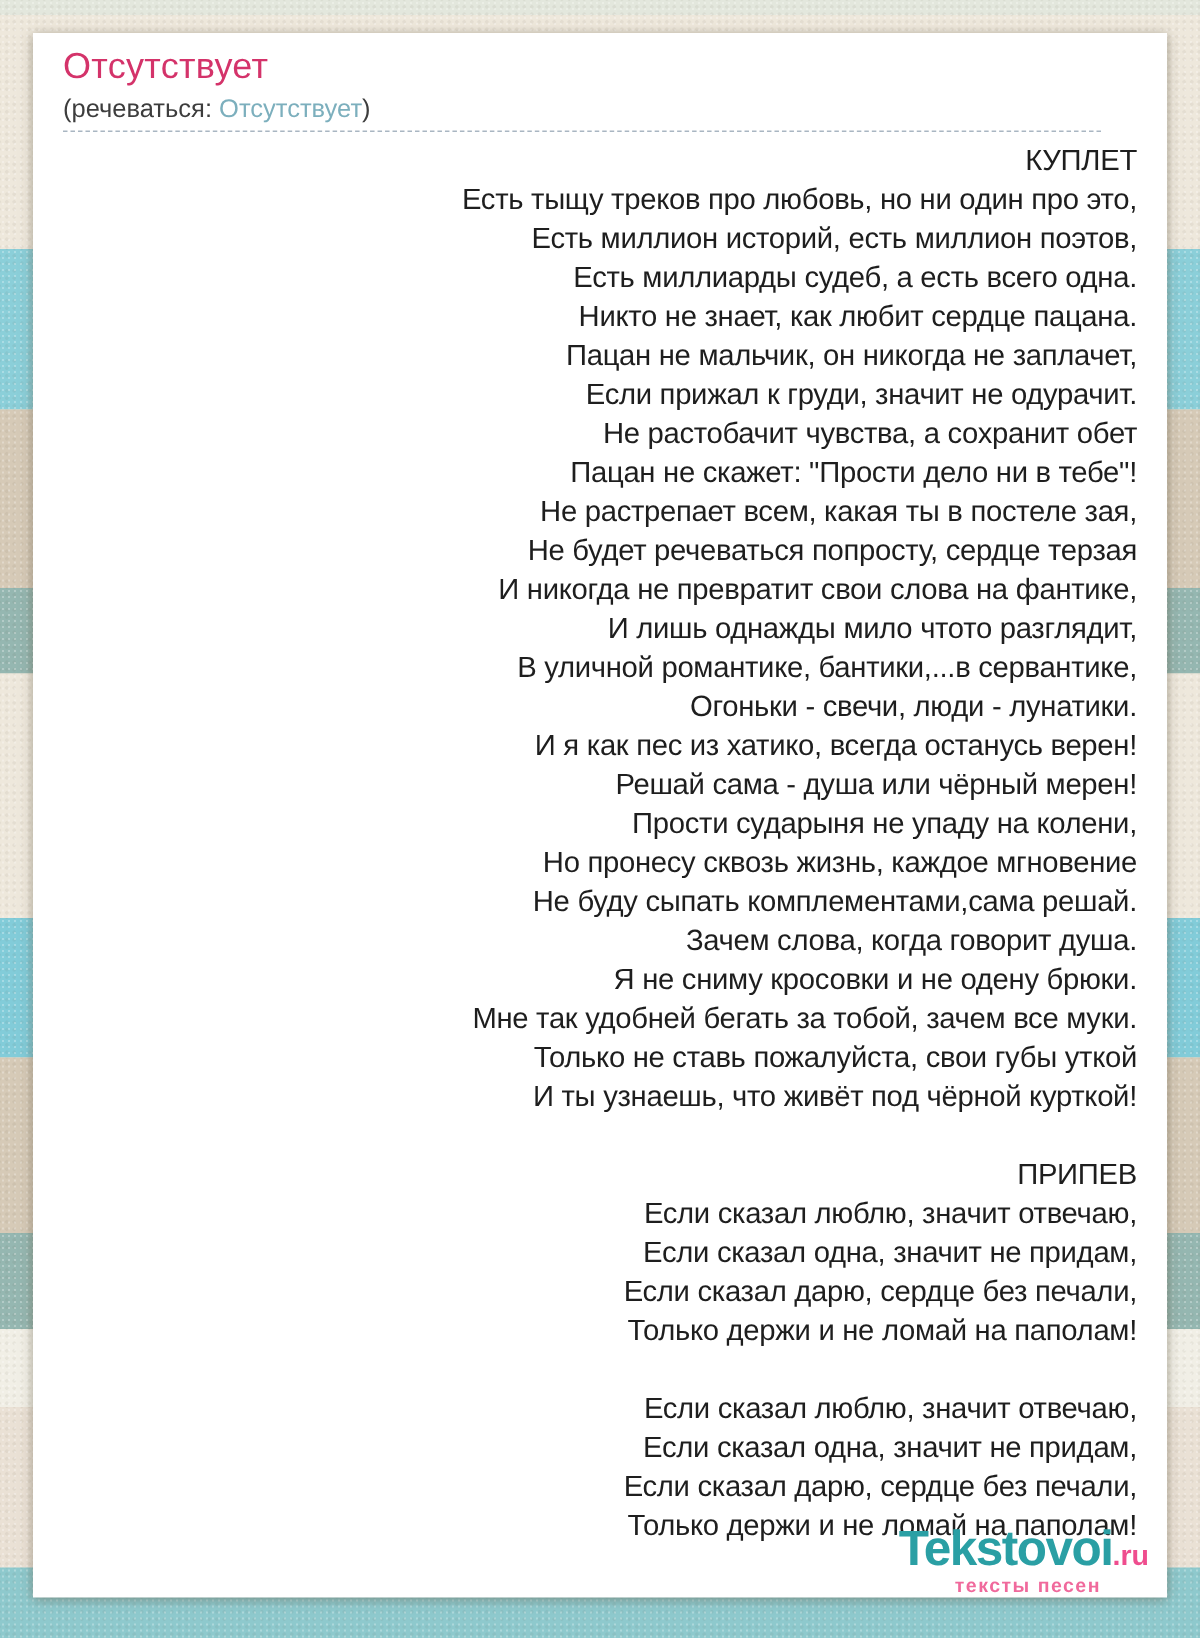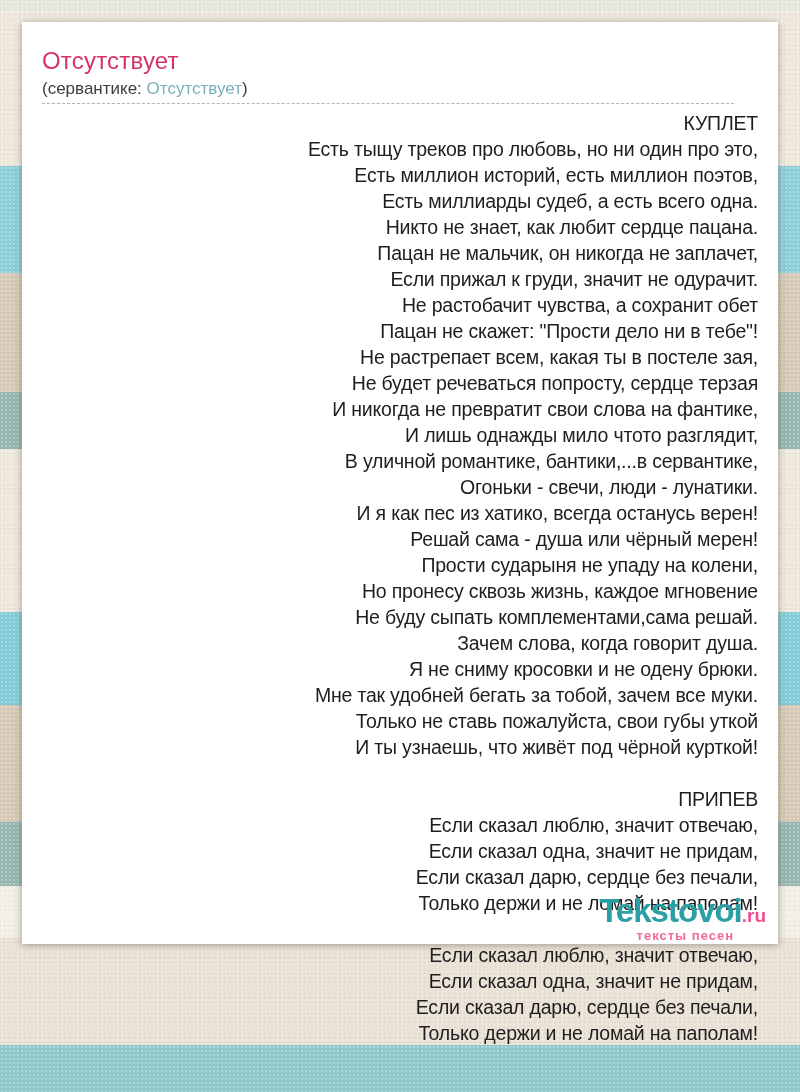--- a/index.html
+++ b/index.html
@@ -17,24 +17,24 @@
   .stripe::after{
     content:""; position:absolute; inset:0;
     background-image: radial-gradient(rgba(255,255,255,.28) 1px, transparent 1px),
                       radial-gradient(rgba(90,80,60,.07) 1px, transparent 1px);
     background-size: 4px 4px, 5px 5px;
     background-position: 0 0, 2px 2px;
   }
   
   #sheet {
     position: absolute; z-index: 1;
-    left: 22px; top: 22px; width: 756px; height: 922px;
+    left: 22px; top: 22px; width: 756px; height: 1043px;
     background: #ffffff;
     box-shadow: 0 1px 7px rgba(95,85,65,.55);
-    padding: 24px 20px 0 20px;
+    padding: 8px 20px 0 20px;
   }
   #page-title {
     color: var(--title-pink, #d4336a);
     font-size: 24px; font-weight: 400;
     letter-spacing: .2px;
     line-height: 30px;
   }
   #artist-line {
     margin-top: 2px;
     font-size: 17px; color: #3d3d3d;
@@ -99,21 +99,21 @@
     <div class="stripe" style="top: 705px; height: 117px; background: rgb(214, 202, 183);"></div>
     <div class="stripe" style="top: 822px; height: 64px; background: rgb(149, 183, 177);"></div>
     <div class="stripe" style="top: 886px; height: 52px; background: rgb(241, 239, 230);"></div>
     <div class="stripe" style="top: 938px; height: 107px; background: rgb(234, 225, 213);"></div>
     <div class="stripe" style="top: 1045px; height: 47px; background: rgb(142, 201, 205);"></div>
   </div>
 
 <div id="sheet">
   <div id="header-block">
     <h1 id="page-title">Отсутствует</h1>
-    <div id="artist-line"><span>(сервантике: </span><a id="artist-link">Отсутствует</a><span>)</span></div>
+    <div id="artist-line"><span>(речеваться: </span><a id="artist-link">Отсутствует</a><span>)</span></div>
   </div>
 
   <div id="lyrics">КУПЛЕТ
 Есть тыщу треков про любовь, но ни один про это,
 Есть миллион историй, есть миллион поэтов,
 Есть миллиарды судеб, а есть всего одна.
 Никто не знает, как любит сердце пацана.
 Пацан не мальчик, он никогда не заплачет,
 Если прижал к груди, значит не одурачит.
 Не растобачит чувства, а сохранит обет

